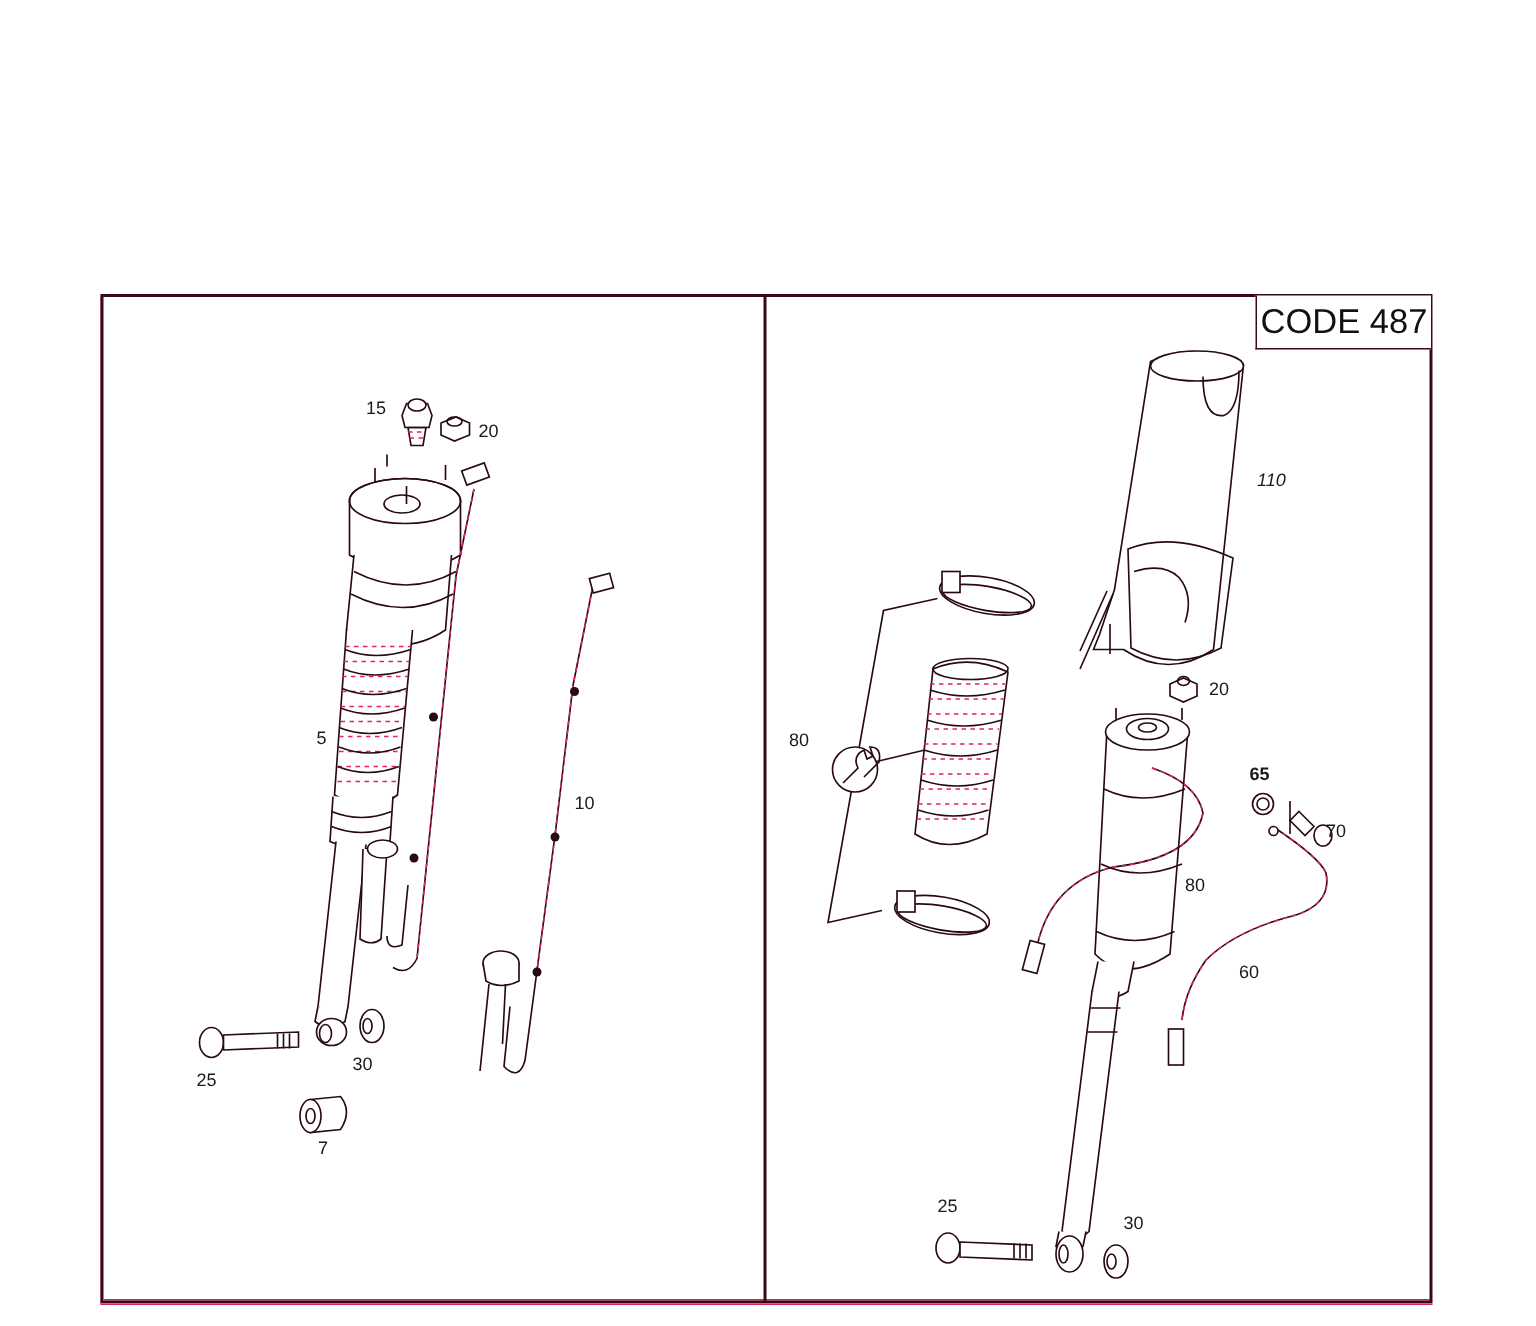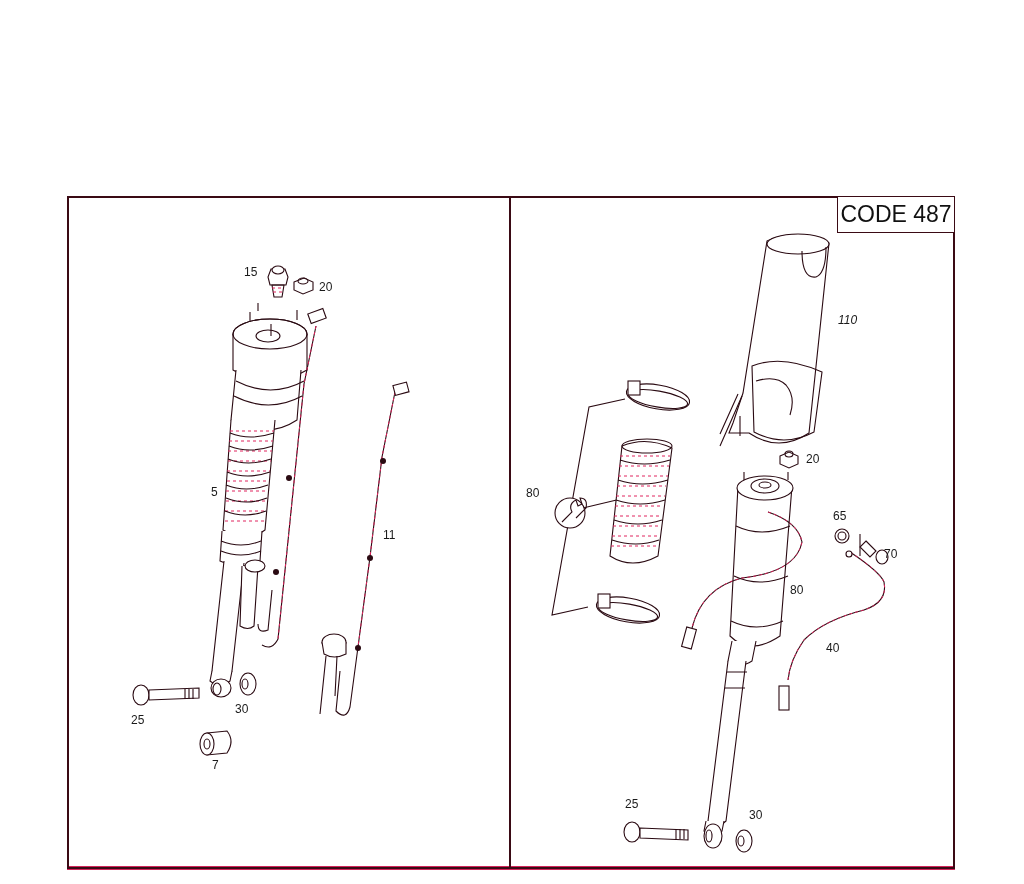--- a/index.html
+++ b/index.html
@@ -178,27 +178,27 @@
 
     <g>
       <ellipse class="fw" cx="744" cy="805" rx="8" ry="11"></ellipse>
       <ellipse class="ln" cx="741" cy="805" rx="3" ry="5"></ellipse>
     </g>
   </svg>
 
   <span class="callout" style="left:244px;top:230px;">15</span>
   <span class="callout" style="left:319px;top:245px;">20</span>
   <span class="callout" style="left:211px;top:450px;">5</span>
-  <span class="callout" style="left:383px;top:493px;">11</span>
+  <span class="callout" style="left:383px;top:493px;">10</span>
   <span class="callout" style="left:131px;top:678px;">25</span>
   <span class="callout" style="left:235px;top:667px;">30</span>
   <span class="callout" style="left:212px;top:723px;">7</span>
 
   <span class="callout" style="left:838px;top:278px;font-style:italic;">110</span>
   <span class="callout" style="left:806px;top:417px;">20</span>
   <span class="callout" style="left:526px;top:451px;">80</span>
-  <span class="callout" style="left:833px;top:474px;">65</span>
+  <span class="callout" style="left:833px;top:474px;font-weight:bold;">65</span>
   <span class="callout" style="left:884px;top:512px;">70</span>
   <span class="callout" style="left:790px;top:548px;">80</span>
-  <span class="callout" style="left:826px;top:606px;">40</span>
+  <span class="callout" style="left:826px;top:606px;">60</span>
   <span class="callout" style="left:625px;top:762px;">25</span>
   <span class="callout" style="left:749px;top:773px;">30</span>
 </div>
 
 </body></html>

